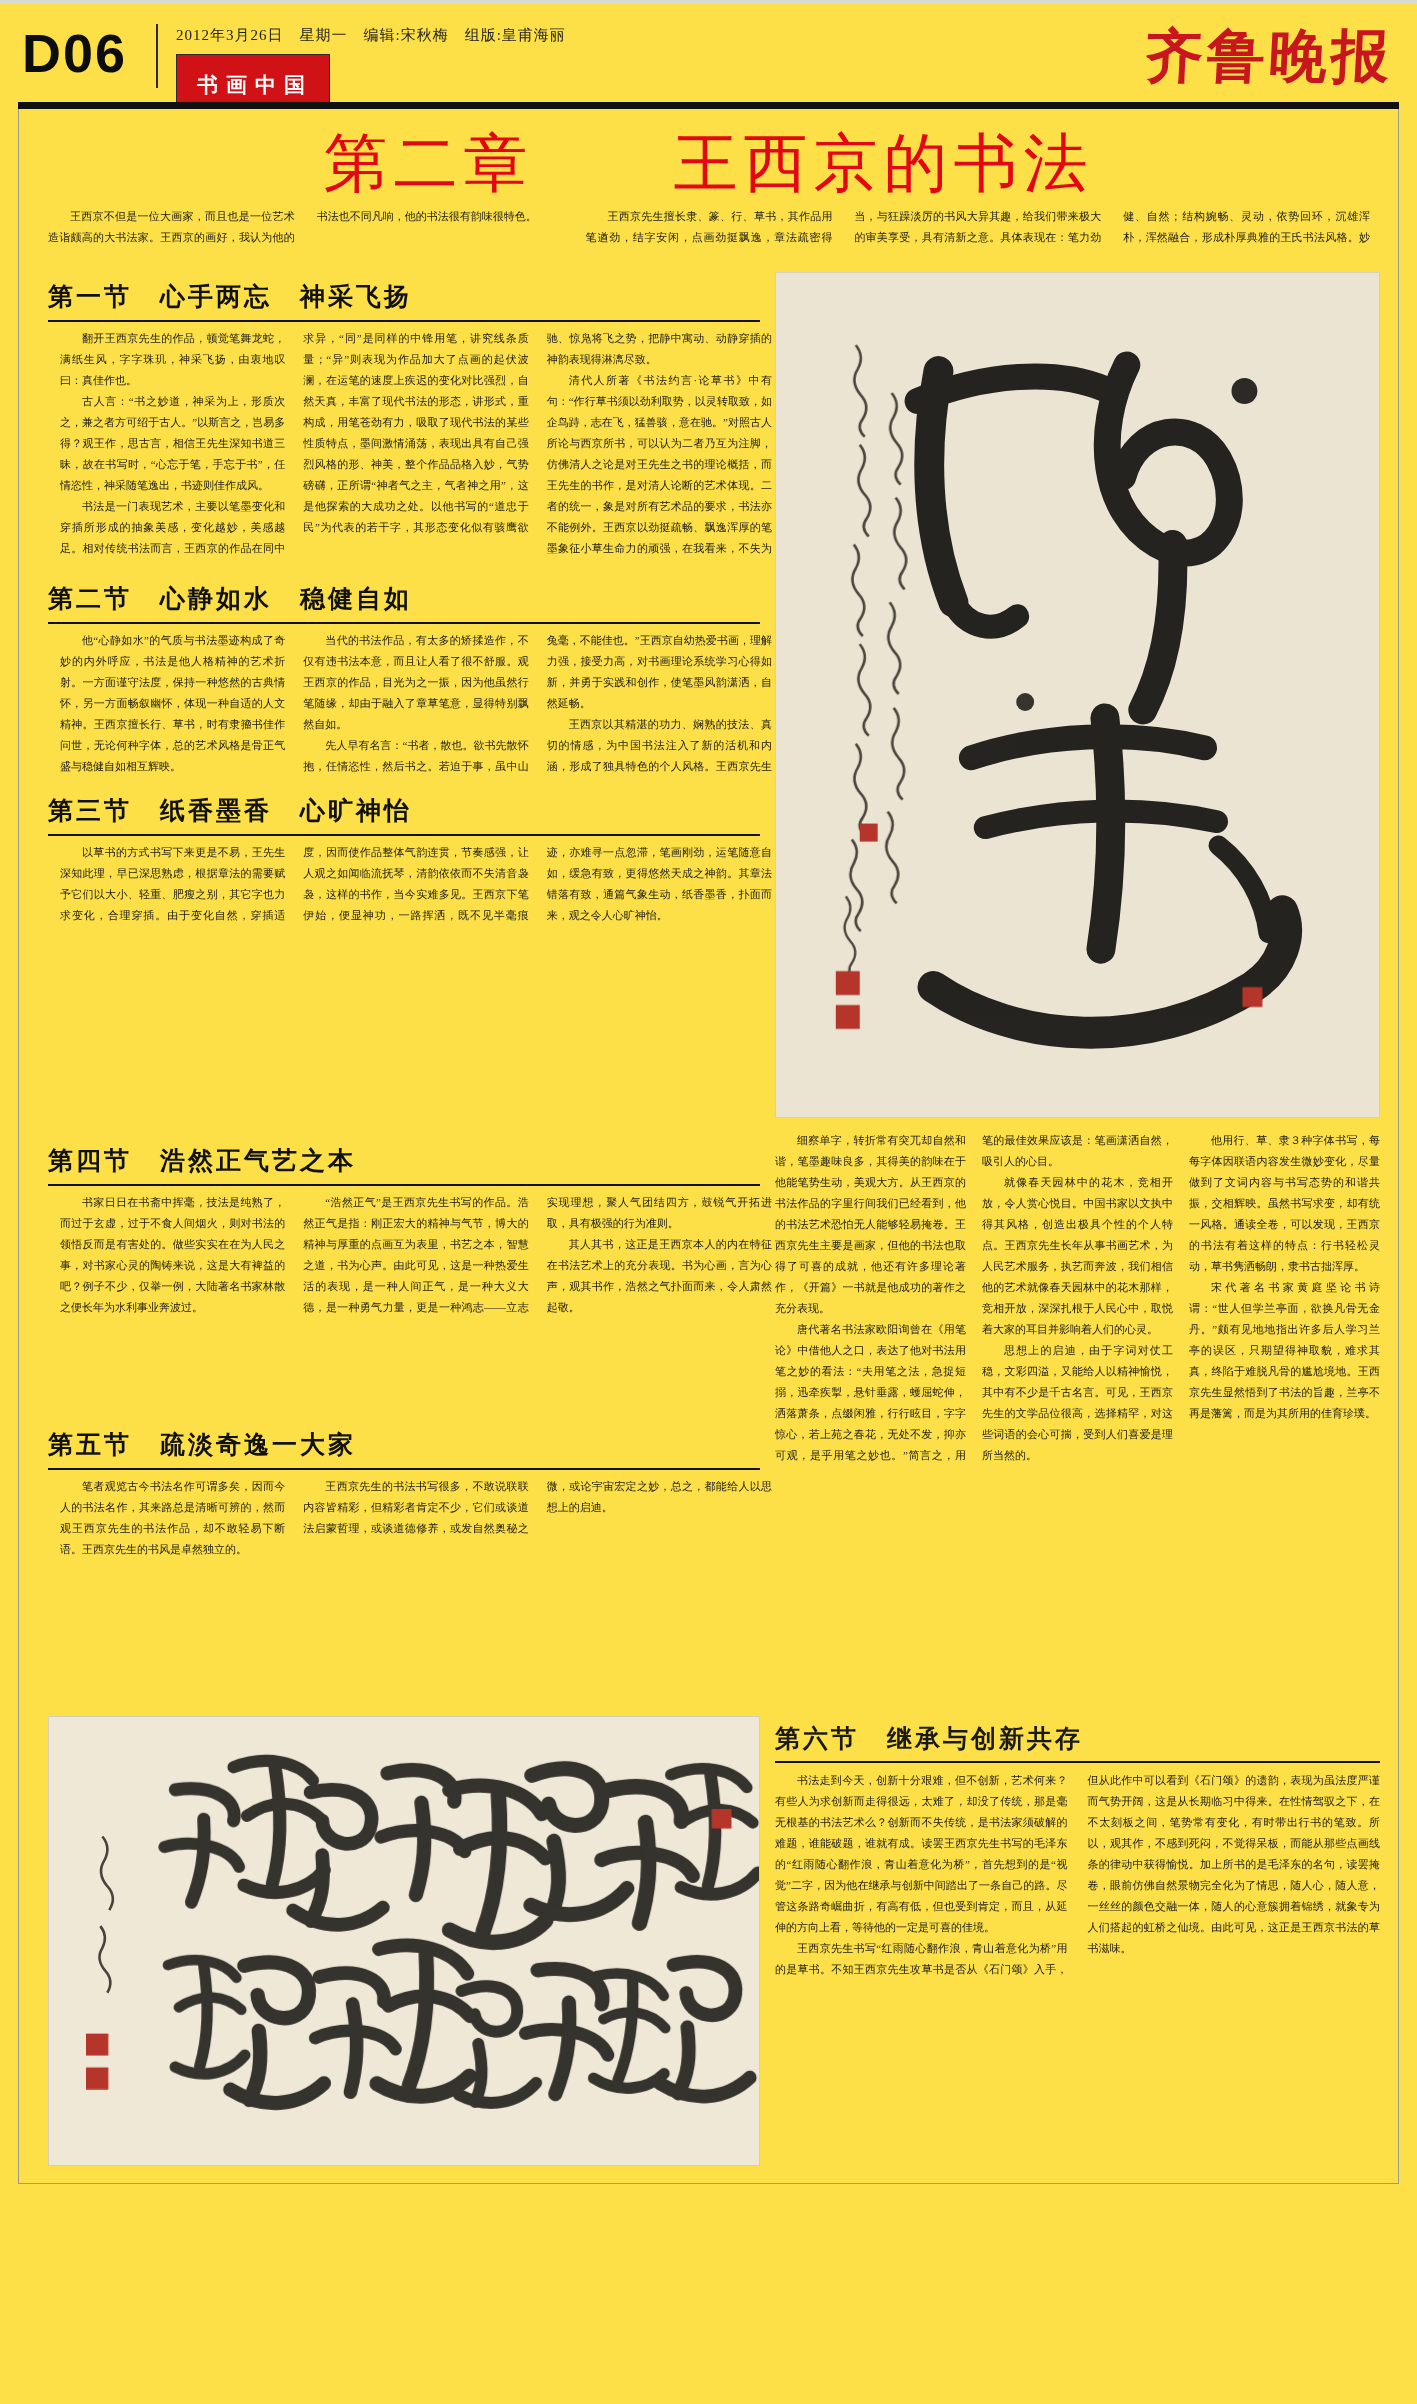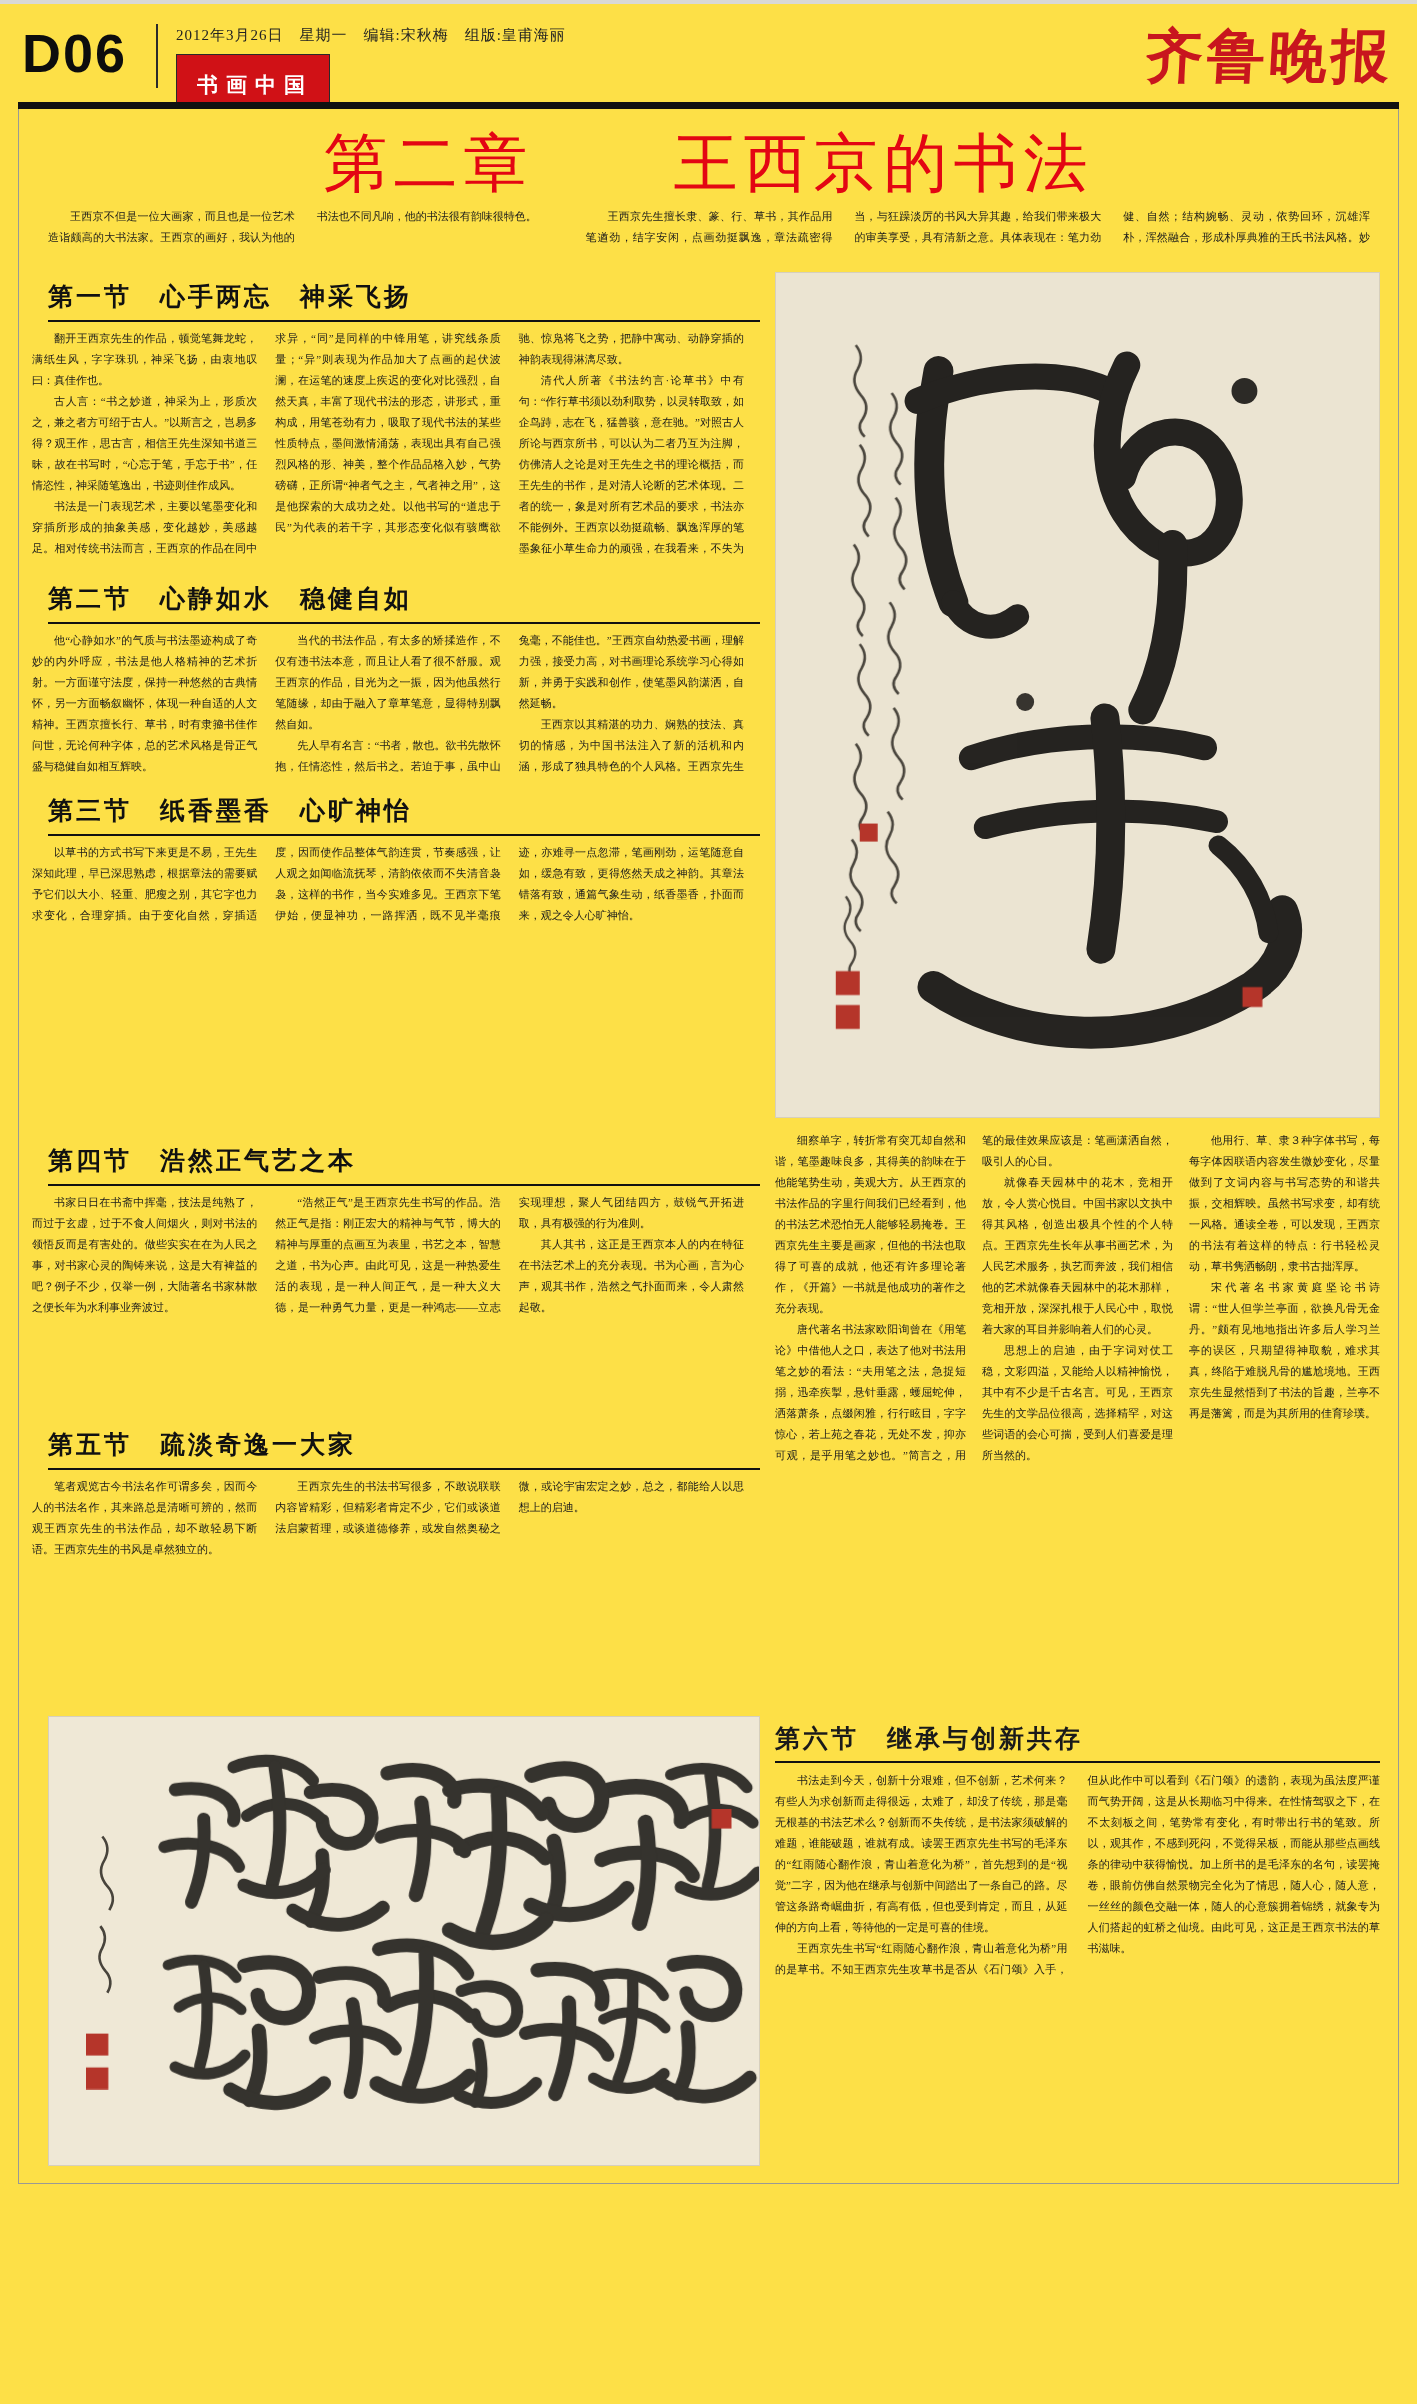--- a/index.html
+++ b/index.html
@@ -45,21 +45,21 @@
   
   .flow { text-align:justify; font-size:11px; line-height:21px; overflow:hidden; }
   .flow p { text-indent:2em; }
   .intro { position:absolute; left:48px; top:202px; width:1322px; height:62px; column-count:5; column-gap:22px; }
   .sec-head {
     position:absolute; left:48px; width:712px;
     font-family:"Liberation Sans", sans-serif; font-weight:bold;
     font-size:25px; letter-spacing:3px; color:#111;
     padding-bottom:7px; border-bottom:2px solid #111;
   }
-  .sec-body { position:absolute; left:32px; width:712px; column-count:3; column-gap:18px; }
+  .sec-body { position:absolute; left:60px; width:712px; column-count:3; column-gap:18px; }
   .s1-head { top:276px; } .s1-body { top:324px; height:242px; }
   .s2-head { top:578px; } .s2-body { top:626px; height:152px; }
   .s3-head { top:790px; } .s3-body { top:838px; height:268px; }
   .s4-head { top:1140px; } .s4-body { top:1188px; height:212px; }
   .s5-head { top:1424px; } .s5-body { top:1472px; height:218px; }
   .right-flow { position:absolute; left:775px; top:1126px; width:605px; height:566px; column-count:3; column-gap:16px; }
   .s6-head { position:absolute; left:775px; top:1718px; width:605px;
     font-family:"Liberation Sans", sans-serif; font-weight:bold; font-size:25px;
     letter-spacing:3px; padding-bottom:6px; border-bottom:2px solid #111; }
   .s6-body { position:absolute; left:775px; top:1766px; width:605px; height:396px; column-count:2; column-gap:20px; }

